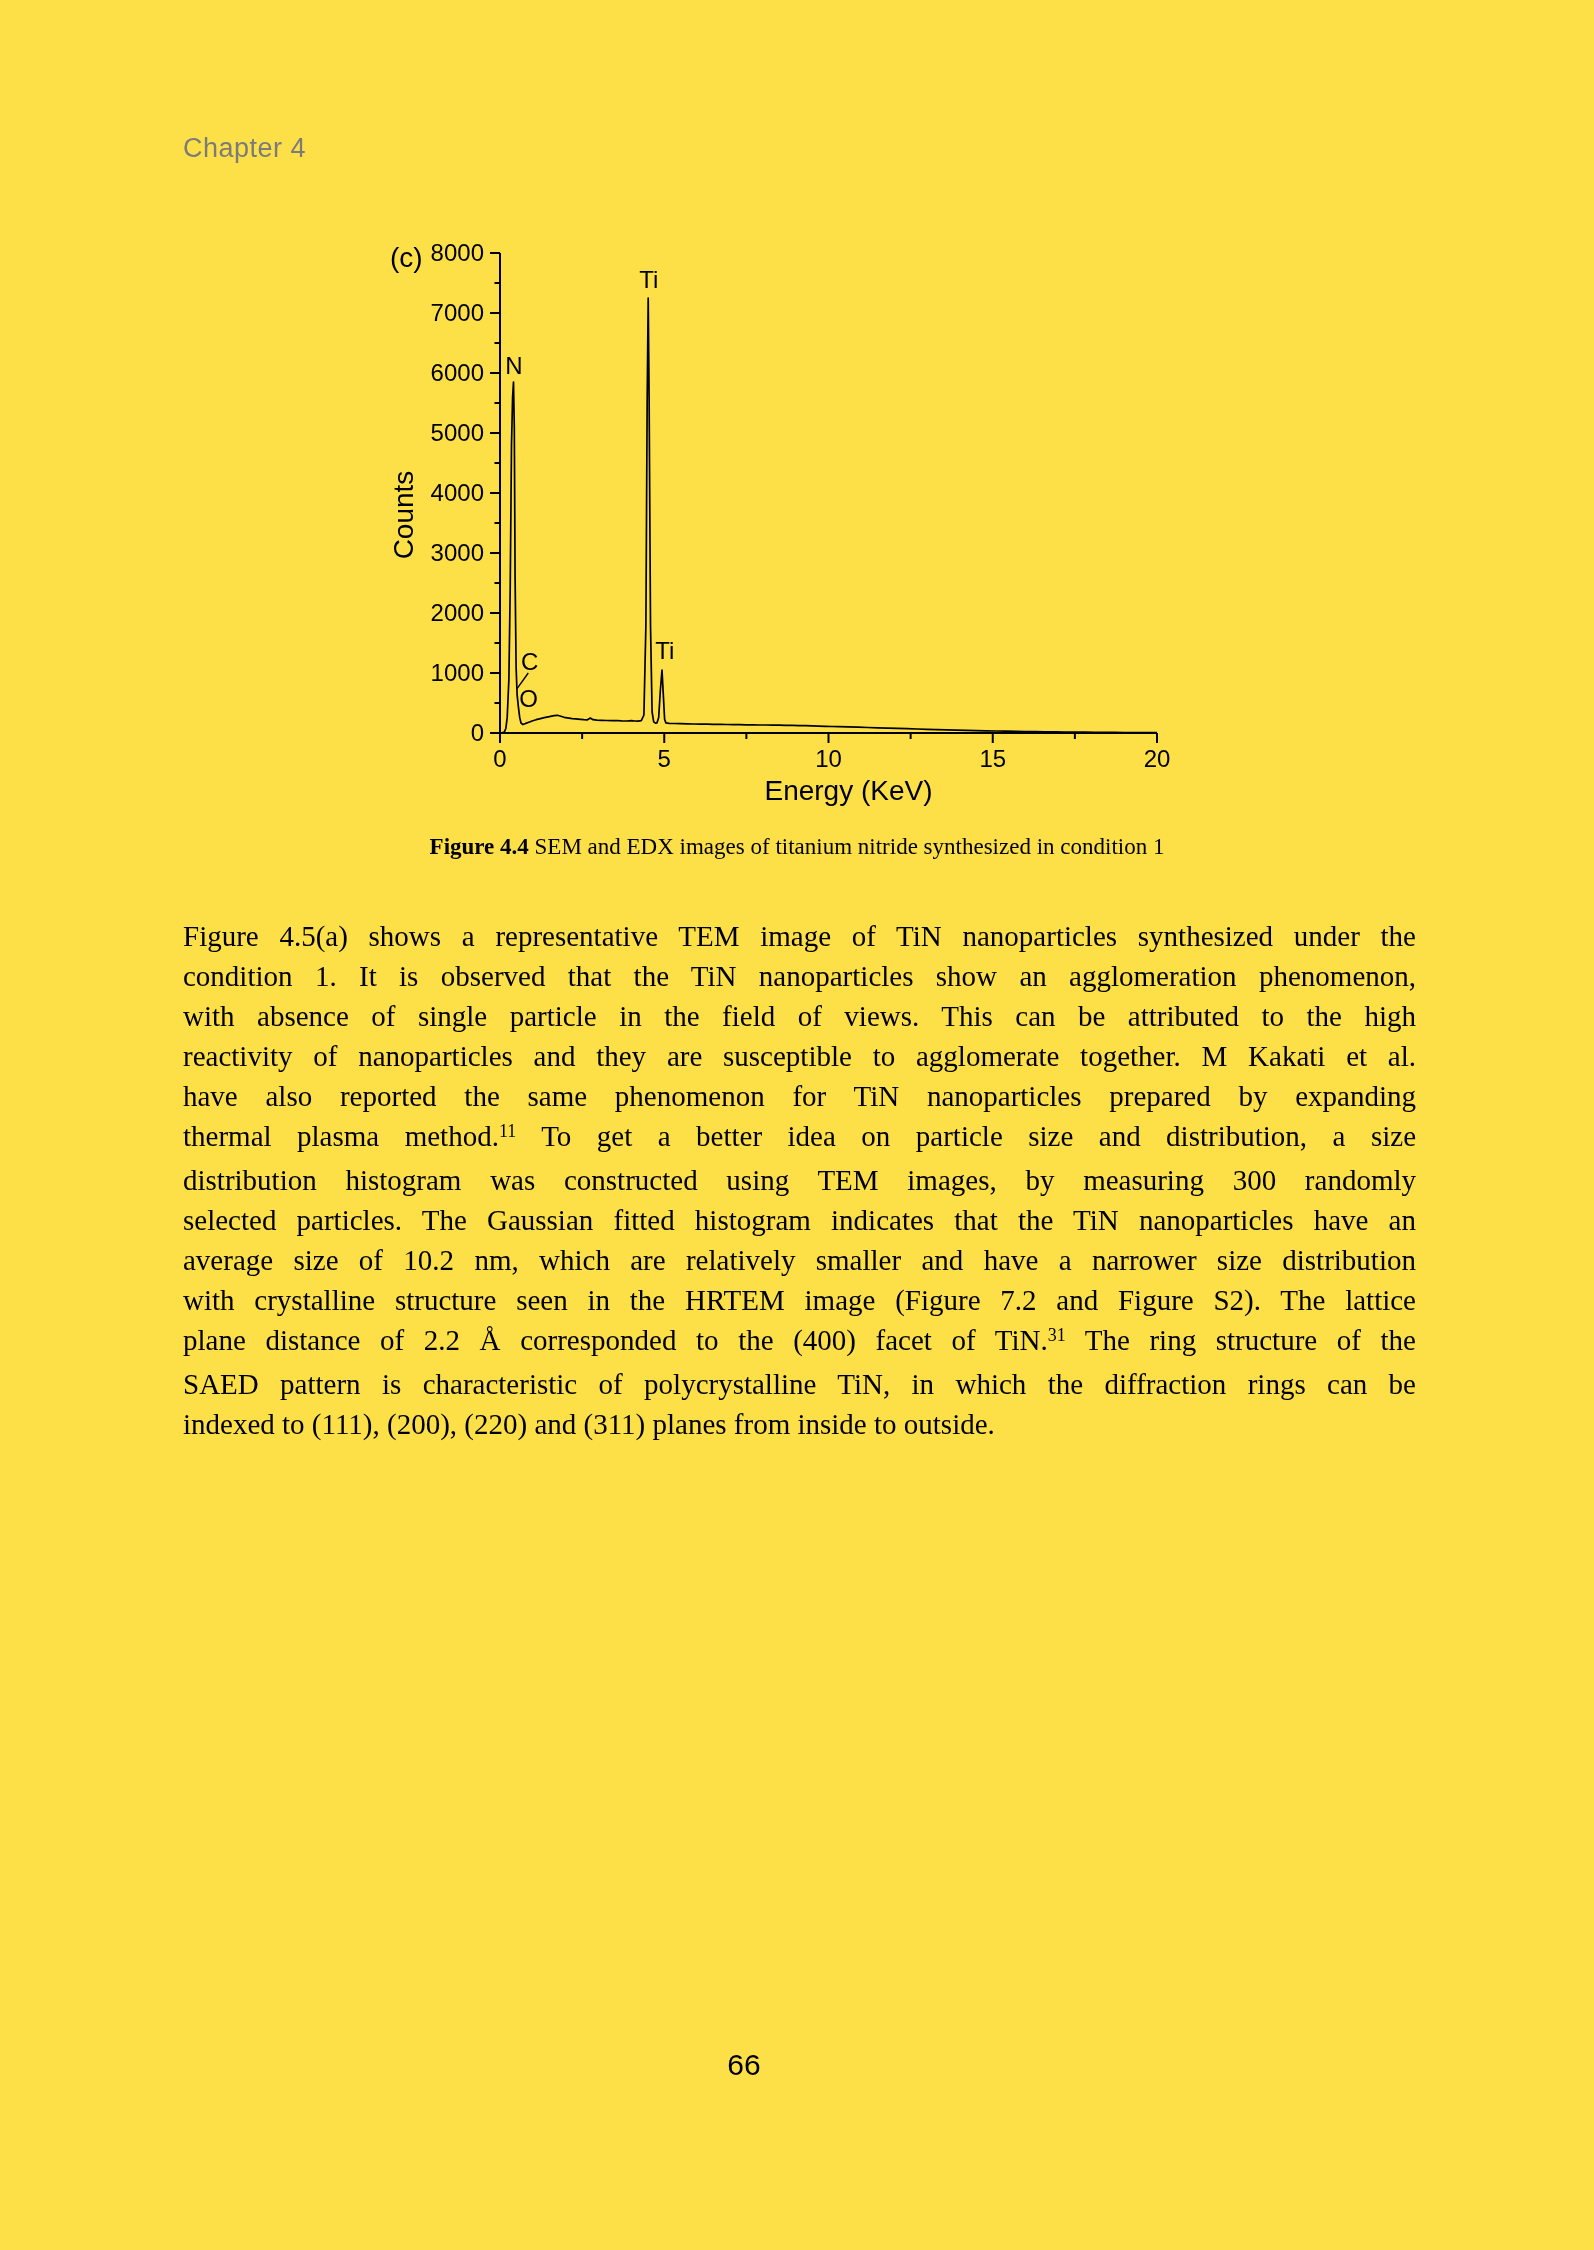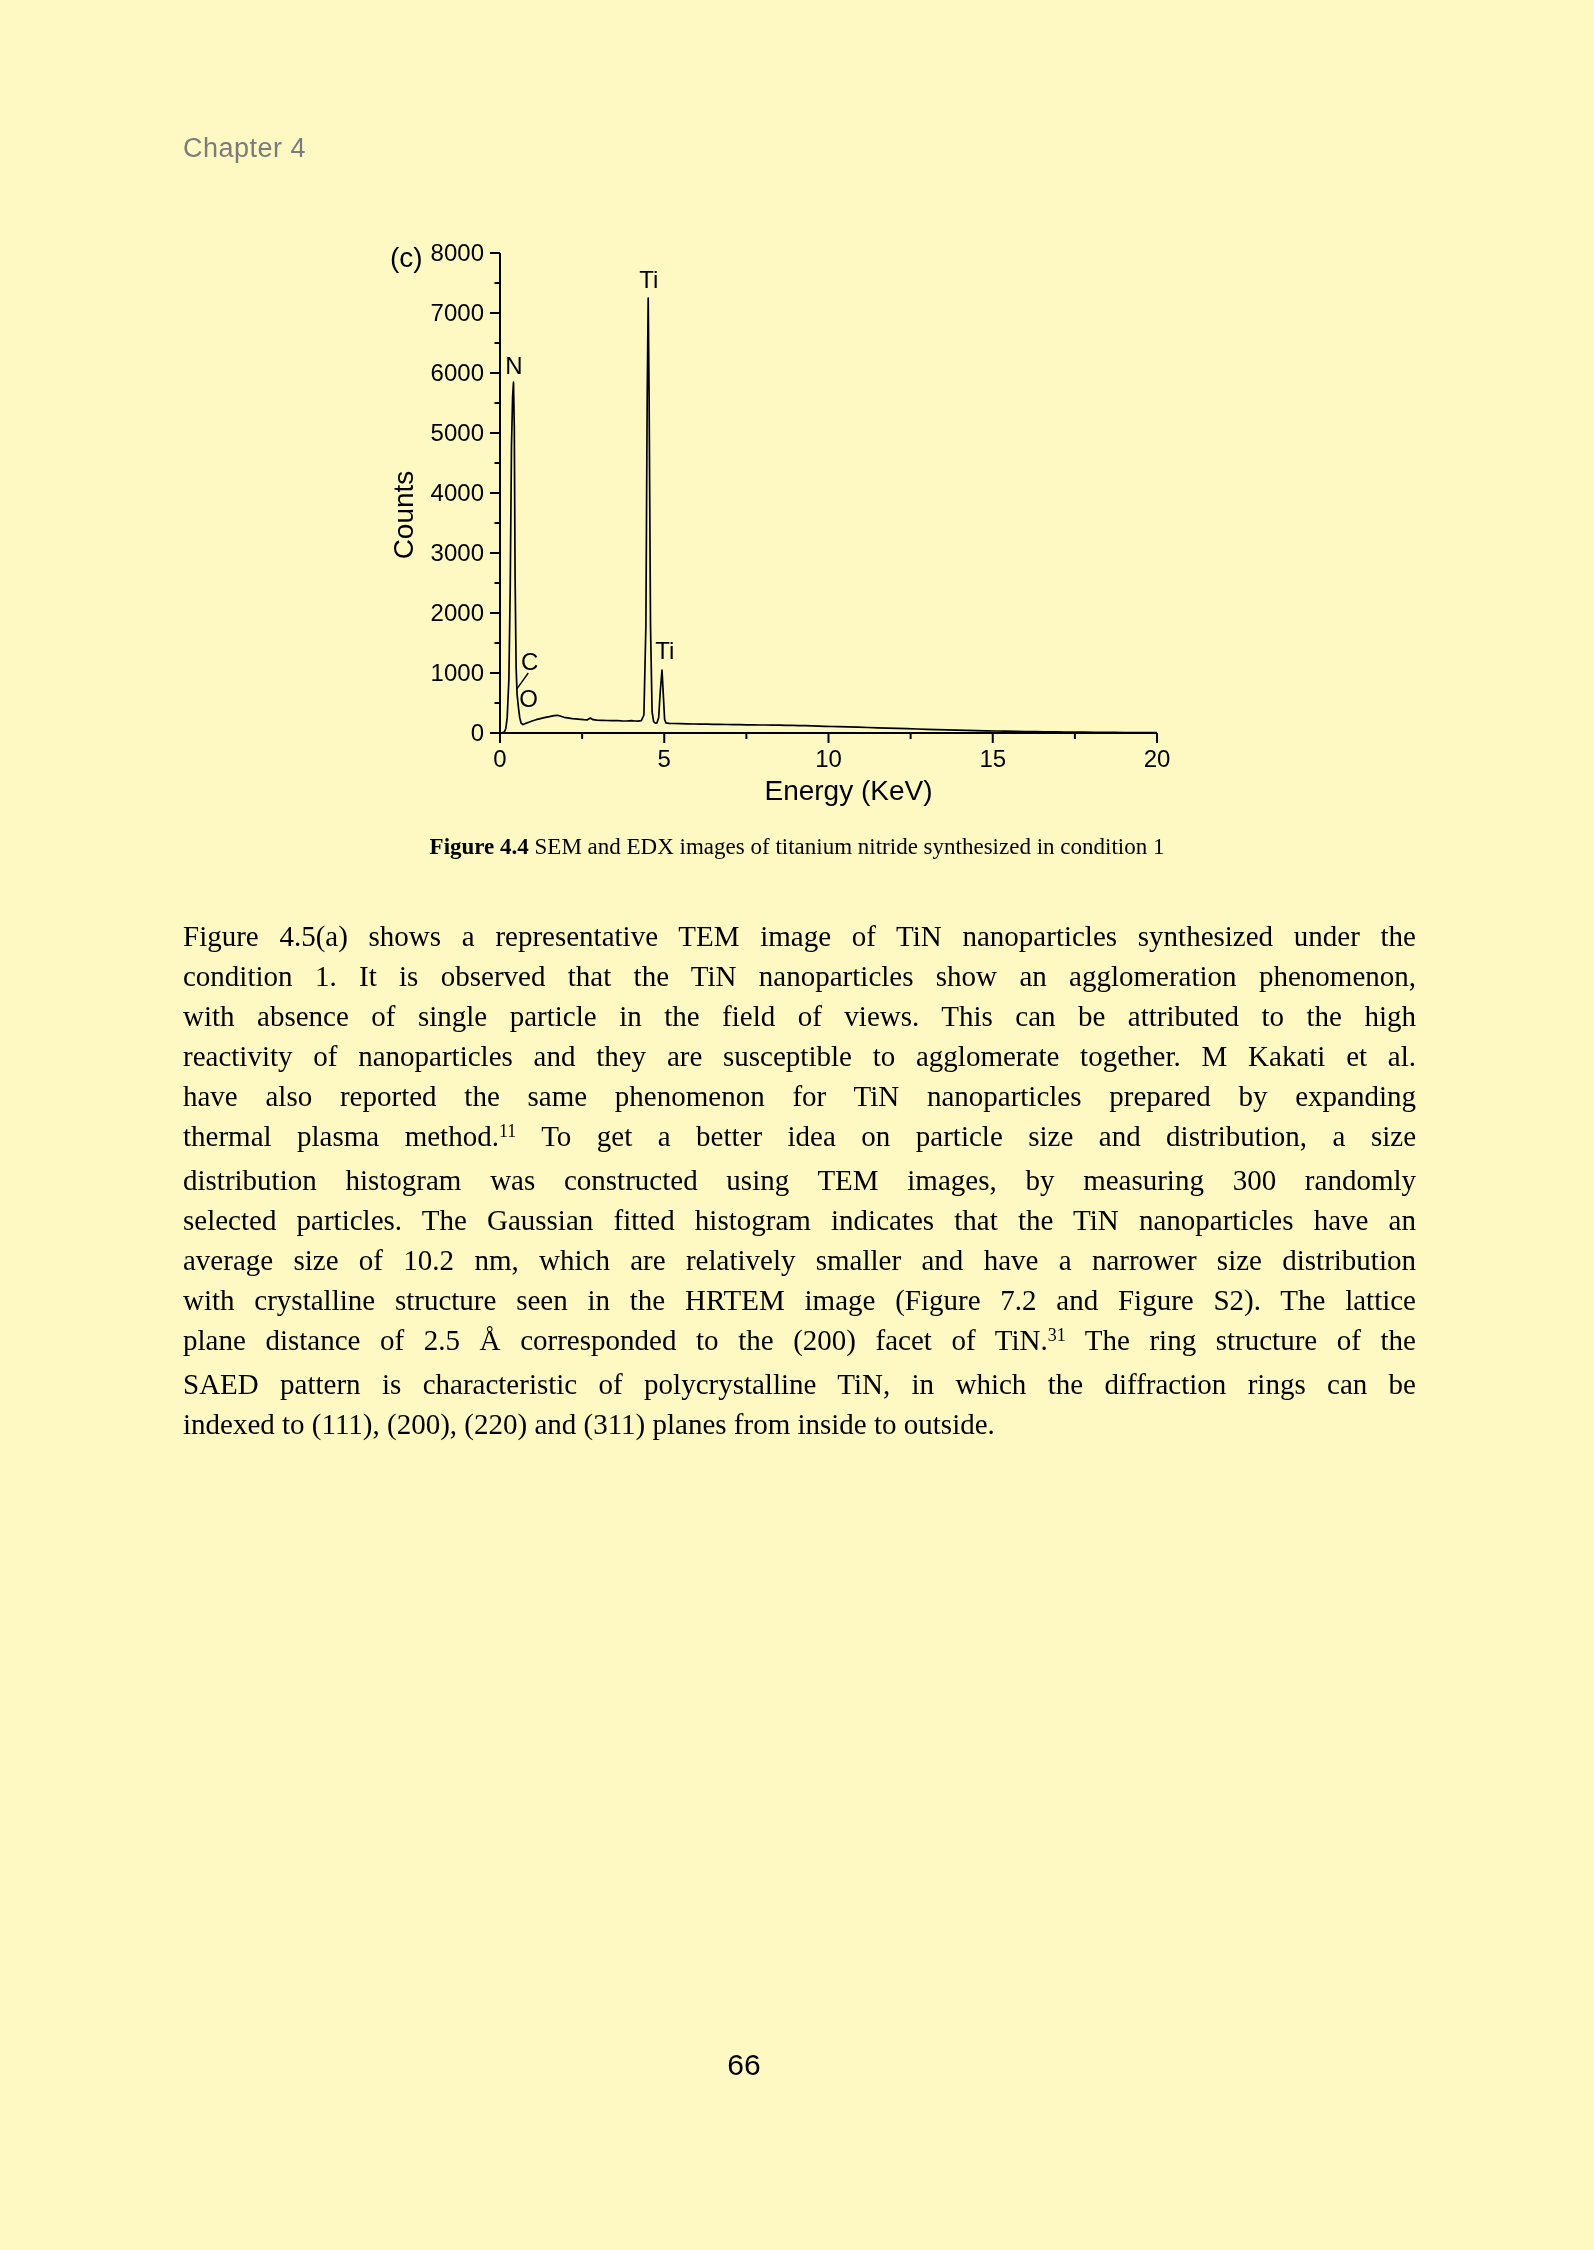--- a/index.html
+++ b/index.html
@@ -1,18 +1,18 @@
 <!DOCTYPE html>
 <html><head>
 <meta charset="utf-8">
 <style>
   html,body { margin:0; padding:0; background:#e8e8e8; }
   .page {
     position:relative; width:1594px; height:2250px;
-    background:#fef9c3; overflow:hidden;
+    background:#fde047; overflow:hidden;
     font-family:"Liberation Serif", serif; color:#000;
   }
   .chapter-header {
     position:absolute; left:183px; top:133px;
     font-family:"Liberation Sans", sans-serif;
     font-size:27px; color:#7b7b7b; letter-spacing:0.5px;
   }
   .chart-wrap { position:absolute; left:350px; top:215px; width:880px; height:615px; }
   .chart-wrap svg { display:block; }
   .caption {
@@ -103,20 +103,20 @@
       <div class="body-line"><span>Figure 4.5(a) shows a representative TEM image of TiN nanoparticles synthesized under the</span></div>
       <div class="body-line"><span>condition 1. It is observed that the TiN nanoparticles show an agglomeration phenomenon,</span></div>
       <div class="body-line"><span>with absence of single particle in the field of views. This can be attributed to the high</span></div>
       <div class="body-line"><span>reactivity of nanoparticles and they are susceptible to agglomerate together. M Kakati et al.</span></div>
       <div class="body-line"><span>have also reported the same phenomenon for TiN nanoparticles prepared by expanding</span></div>
       <div class="body-line"><span>thermal plasma method.</span><span class="sup">11</span><span> To get a better idea on particle size and distribution, a size</span></div>
       <div class="body-line"><span>distribution histogram was constructed using TEM images, by measuring 300 randomly</span></div>
       <div class="body-line"><span>selected particles. The Gaussian fitted histogram indicates that the TiN nanoparticles have an</span></div>
       <div class="body-line"><span>average size of 10.2 nm, which are relatively smaller and have a narrower size distribution</span></div>
       <div class="body-line"><span>with crystalline structure seen in the HRTEM image (Figure 7.2 and Figure S2). The lattice</span></div>
-      <div class="body-line"><span>plane distance of 2.5 Å corresponded to the (200) facet of TiN.</span><span class="sup">31</span><span> The ring structure of the</span></div>
+      <div class="body-line"><span>plane distance of 2.2 Å corresponded to the (400) facet of TiN.</span><span class="sup">31</span><span> The ring structure of the</span></div>
       <div class="body-line"><span>SAED pattern is characteristic of polycrystalline TiN, in which the diffraction rings can be</span></div>
       <div class="body-line last"><span>indexed to (111), (200), (220) and (311) planes from inside to outside.</span></div>
     </div>
 
   <div class="page-number">66</div>
 
 </div>
 
 </body></html>

